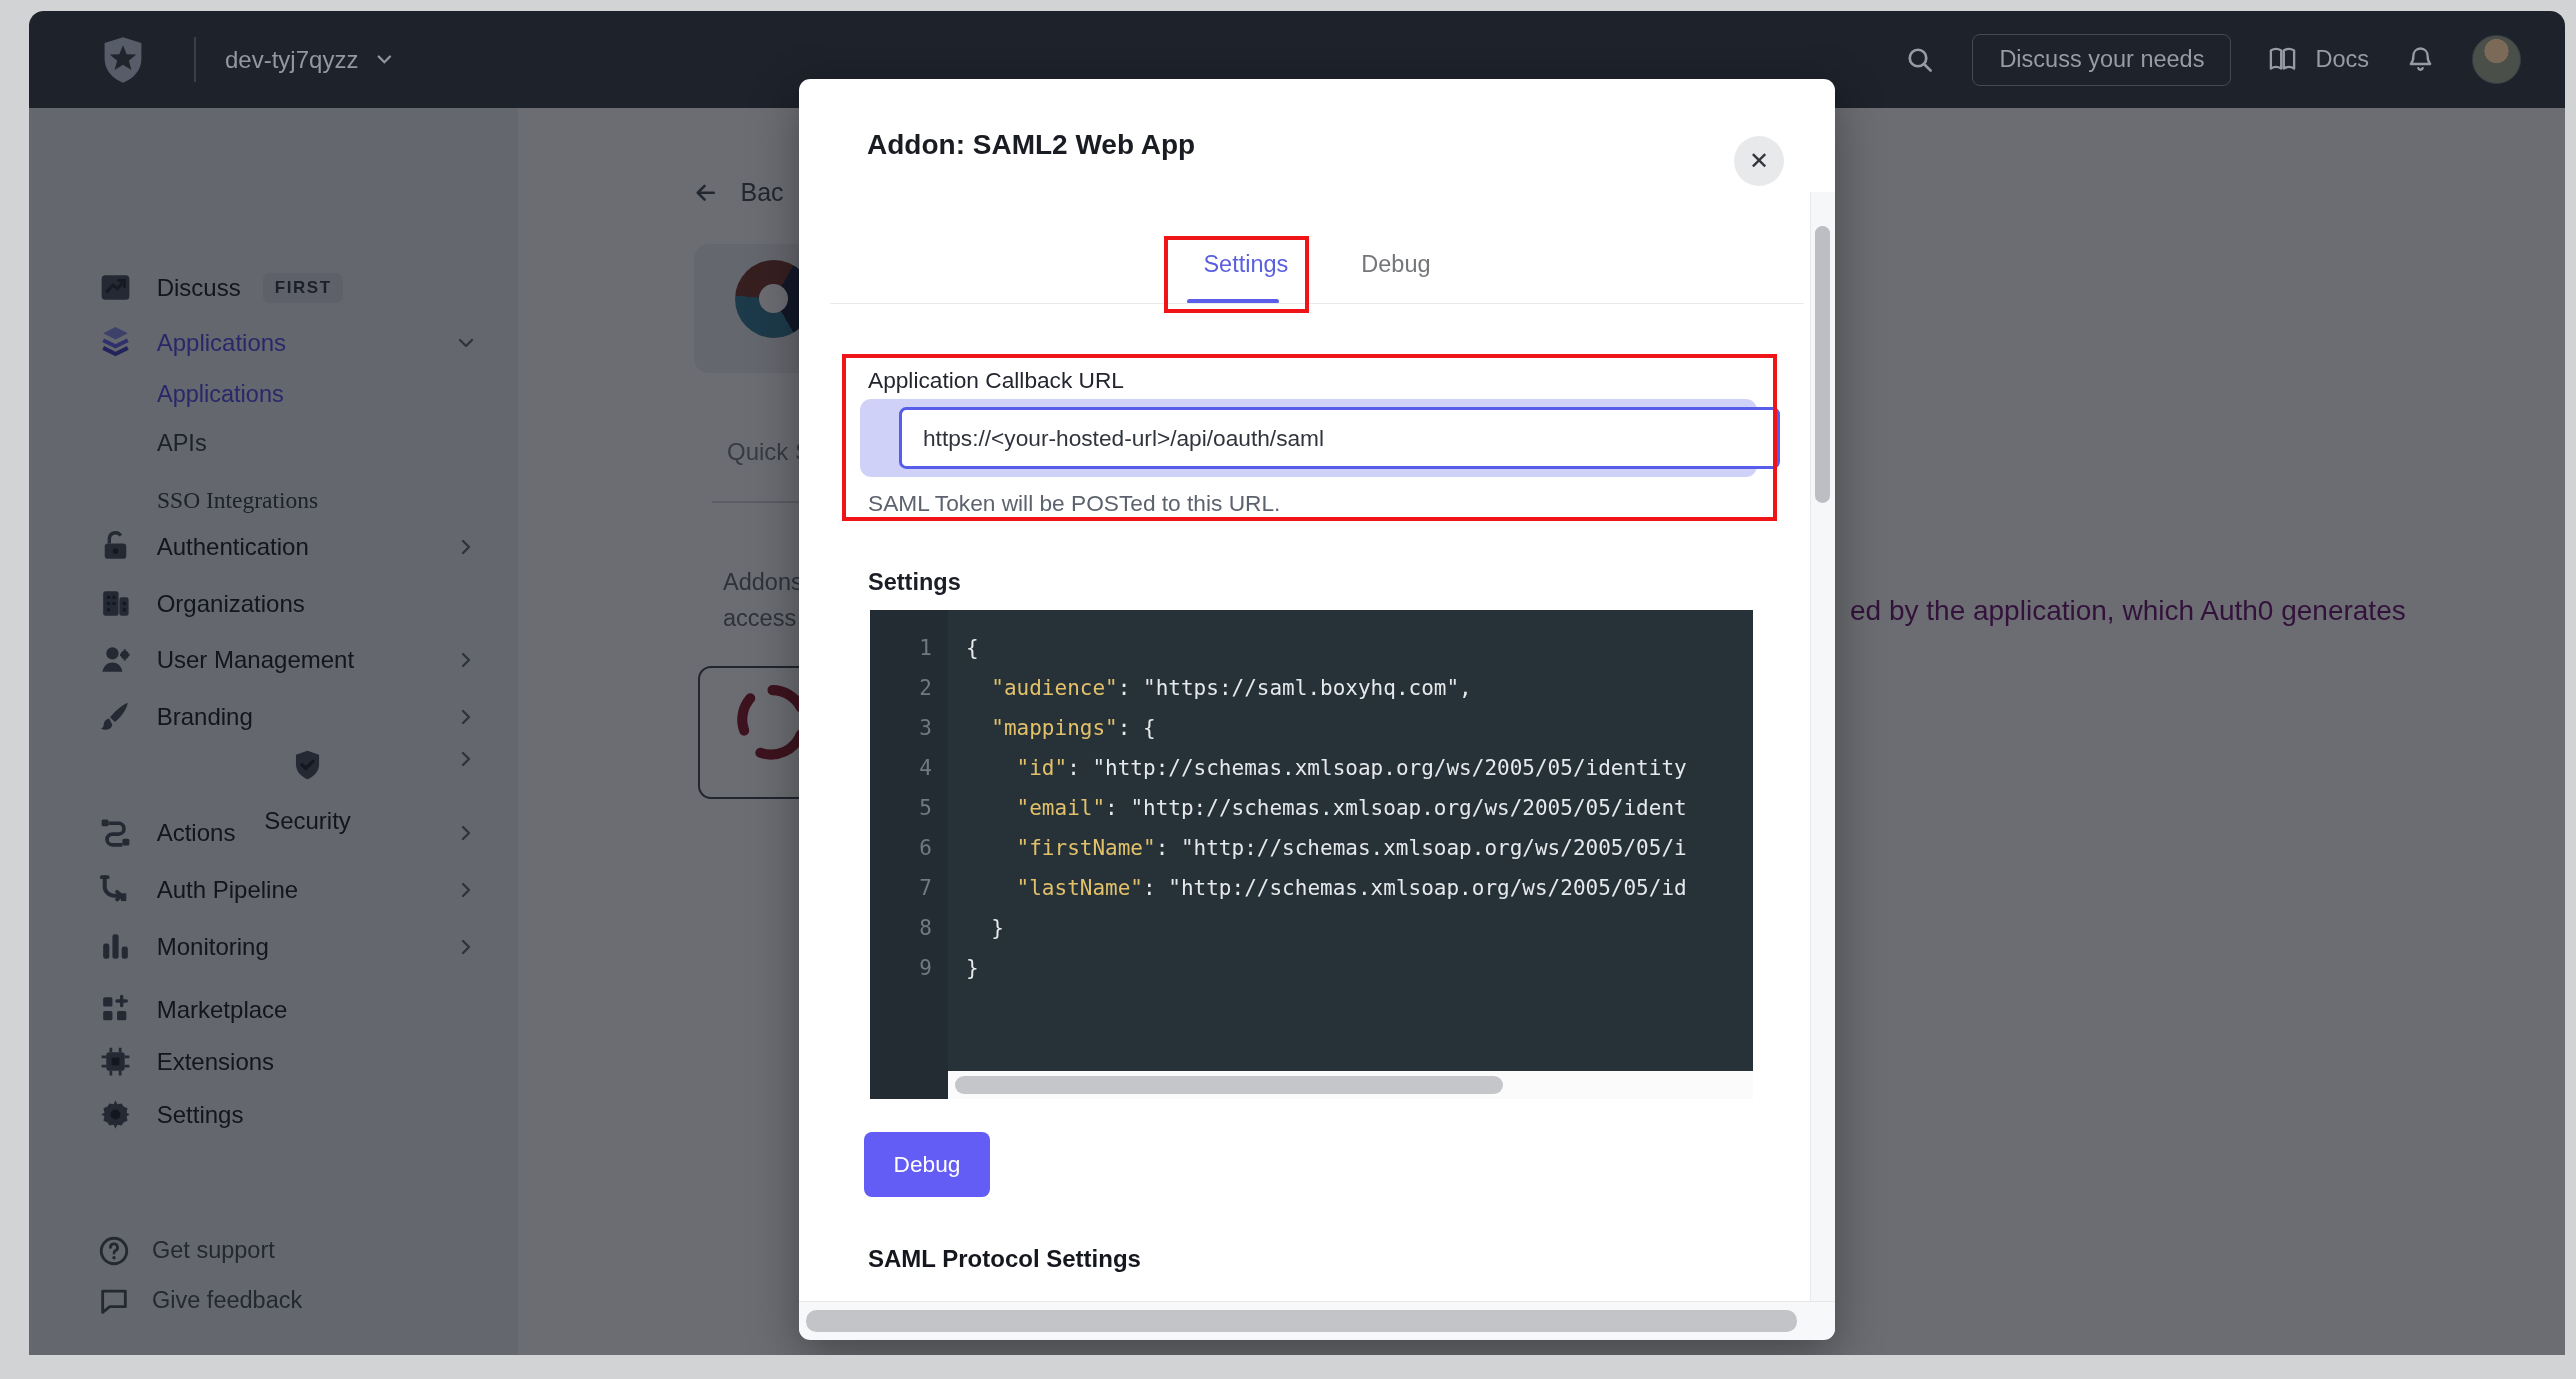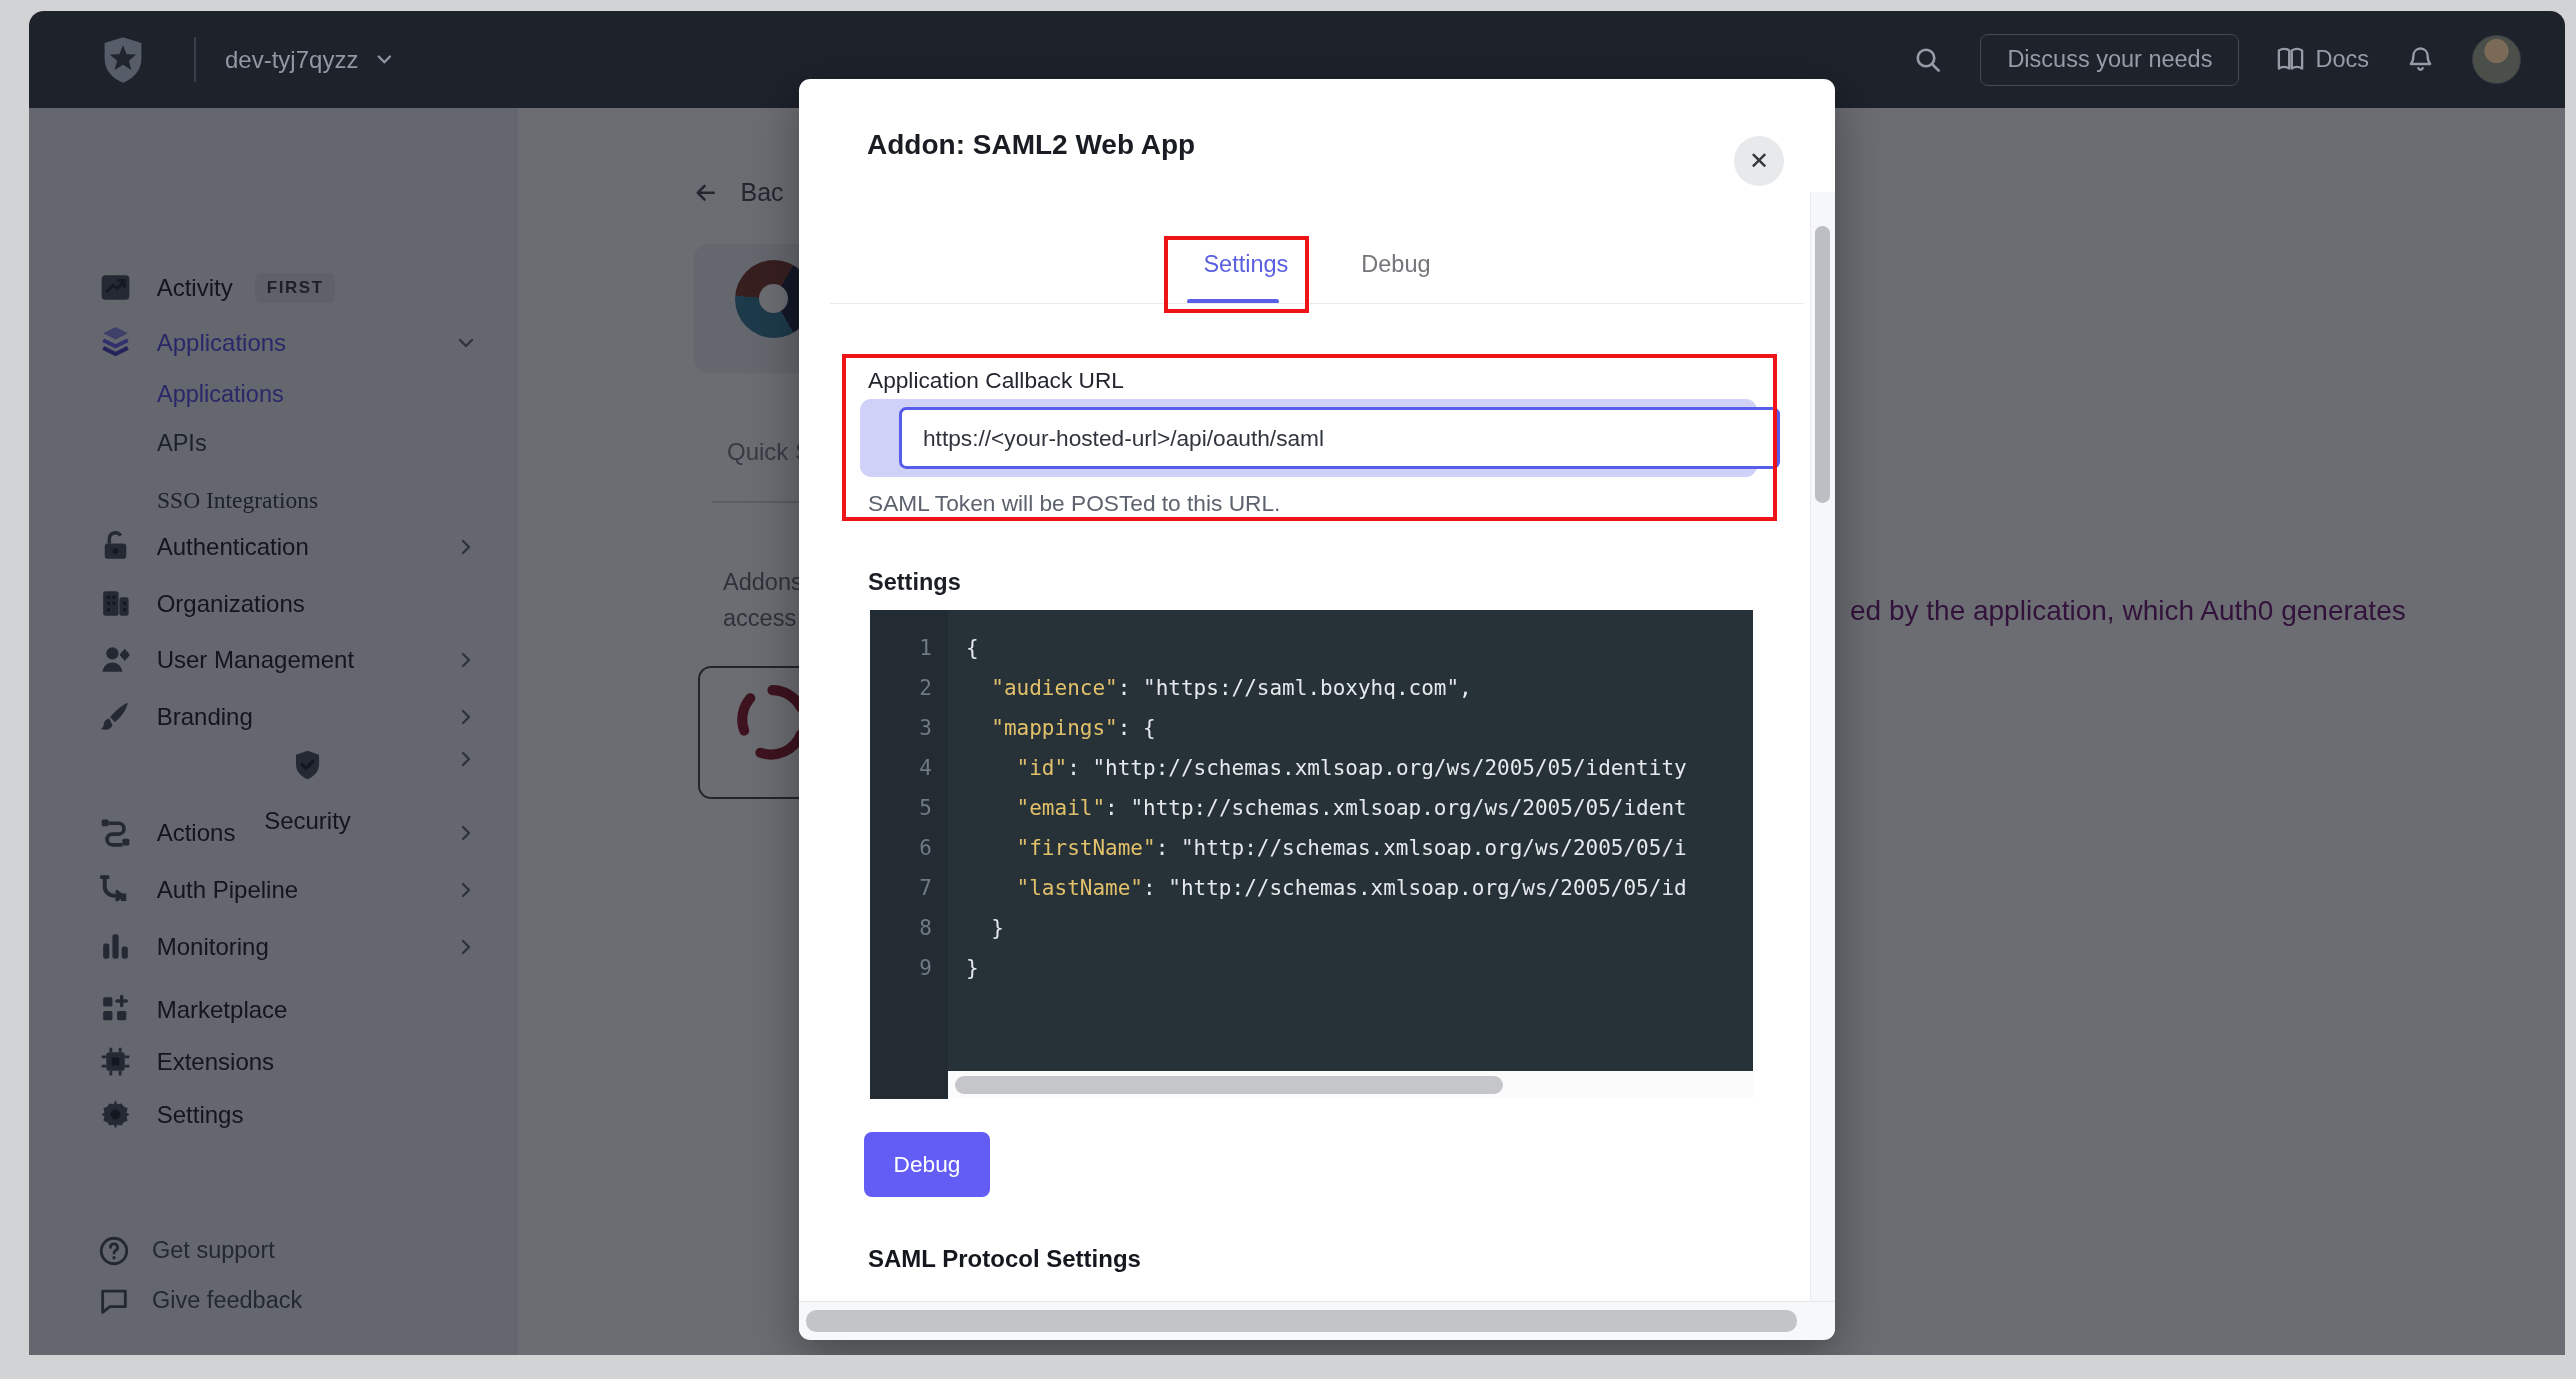--- a/index.html
+++ b/index.html
@@ -5,21 +5,21 @@
   html,body{margin:0;padding:0;background:#d2d3d5;font-family:"Liberation Sans",sans-serif;}
   #stage{position:relative;width:2576px;height:1379px;overflow:hidden;background:#d2d3d5;}
   #app{position:absolute;left:29px;top:11.3px;width:2518px;height:1344px;border-radius:14.6px 14.6px 0 0;overflow:hidden;background:#fff;padding-left:18px;}
   
   #topbar{position:absolute;left:0;top:0;width:100%;height:97px;background:#1d222b;z-index:1;}
   .tb-logo{position:absolute;left:68px;top:22.7px;width:52px;height:52px;}
   .tb-div{position:absolute;left:165px;top:26px;width:1.6px;height:45px;background:#3a404a;}
   .tb-tenant{position:absolute;left:196px;top:0;height:97px;display:flex;align-items:center;gap:14.6px;color:#9298a2;font-size:24px;cursor:pointer;}
   .tb-right{position:absolute;right:44px;top:0;height:97px;display:flex;align-items:center;gap:36px;color:#969ca6;}
   .tb-btn{border:1.6px solid #454b55;border-radius:8px;padding:11.3px 26px;font-size:23.5px;color:#969ca6;}
-  .tb-docs{display:flex;align-items:center;gap:9px;font-size:23.5px;}
+  .tb-docs{display:flex;align-items:center;gap:17px;font-size:23.5px;}
   .avatar{width:47px;height:47px;border-radius:50%;background:radial-gradient(circle at 50% 32%, #7a6a57 0 30%, #4a4f4a 31% 100%);border:0.8px solid #3a3f47;}
   .icn svg{display:block;}
   
   #sidebar{position:absolute;left:0;top:97px;width:489px;height:1247px;background:#eef0f3;border-right:0.8px solid #dfe1e5;z-index:1;}
   .nav-item{position:absolute;left:0;width:489px;display:flex;align-items:center;gap:22.7px;padding-left:68px;box-sizing:border-box;color:#23262c;font-size:24px;cursor:pointer;}
   .nav-item .icn{width:37px;height:37px;flex:0 0 37px;}
   .nav-item.sub{padding-left:128px;color:#3c414a;font-size:23.5px;}
   .nav-item.active{color:#5a51e8;}
   .nav-item .chev{position:absolute;right:40px;width:24px;height:24px;}
   .badge{background:#dfe1e8;color:#3c4049;font-size:17px;font-weight:bold;letter-spacing:1.6px;padding:4.9px 11.3px;border-radius:6.5px;}
@@ -124,21 +124,21 @@
 
     <div id="sidebar">
         <div class="nav-item main" style="top: 152px; height: 55px;">
           <span class="icn">
             <svg viewBox="0 0 24 24" width="37" height="37">
               <rect x="3" y="4" width="18" height="16" rx="2.5" fill="#4e5662"></rect>
               <path d="M6.5 14.5l3.8-4 3 2.2 4.2-4.7" stroke="#2b3039" stroke-width="2" fill="none" stroke-linecap="round"></path>
               <path d="M14 7.5h3.8v3.8" stroke="#2b3039" stroke-width="2" fill="none" stroke-linecap="round"></path>
             </svg>
           </span>
-          <span>Activity</span>
+          <span>Discuss</span>
           <span class="badge">FIRST</span>
         </div>
         <div class="nav-item main active" style="top: 207px; height: 55px;">
           <span class="icn">
             <svg viewBox="0 0 24 24" width="37" height="37">
               <path d="M12 2l8 4-8 4-8-4 8-4z" fill="#8d90e8"></path>
               <path d="M4 10.5l8 4 8-4" stroke="#6d68f0" stroke-width="2.6" fill="none"></path>
               <path d="M4 15.5l8 4 8-4" stroke="#4b46c8" stroke-width="2.6" fill="none"></path>
             </svg>
           </span>

